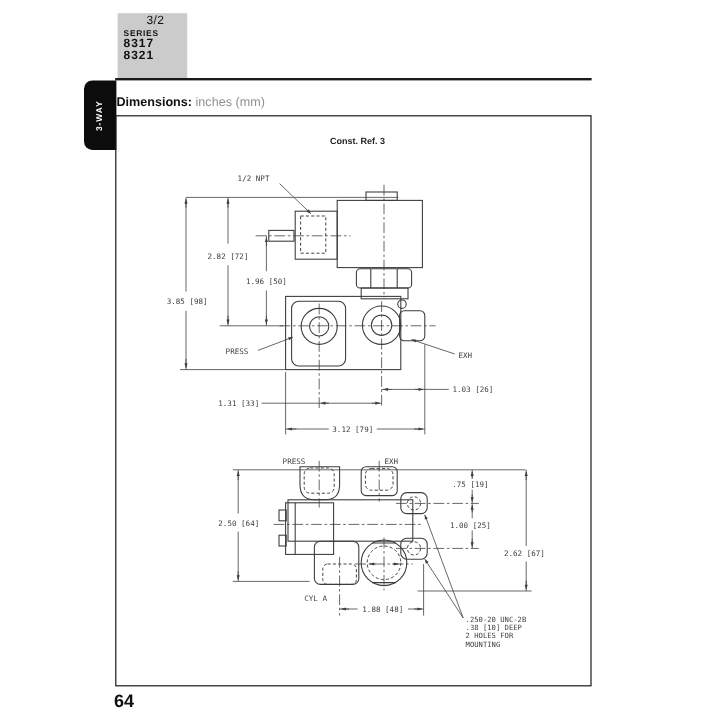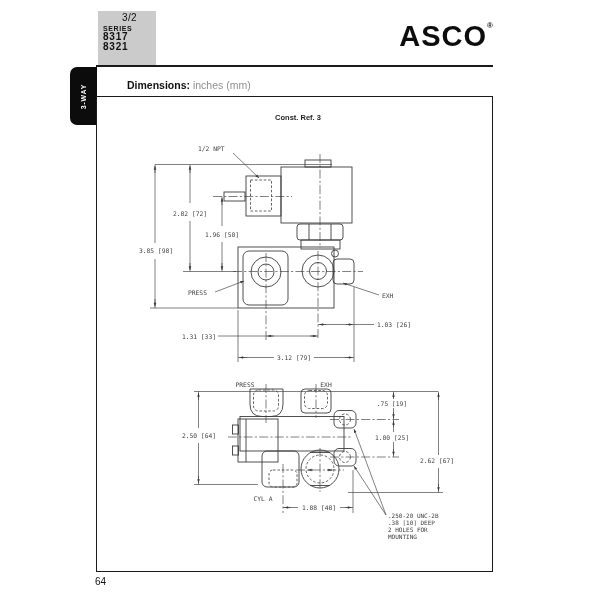--- a/index.html
+++ b/index.html
@@ -9,30 +9,30 @@
   .series-box{position:absolute;left:98px;top:11px;width:58px;height:54px;background:#cbcbcb;
               color:#111;padding:2px 0 0 5px;box-sizing:border-box;line-height:1;}
   .series-size{font-size:10px;font-weight:400;letter-spacing:.3px;text-align:center;}
   .series-label{font-size:7px;font-weight:700;letter-spacing:.6px;margin-top:2px;}
   .series-model{font-size:10px;font-weight:800;letter-spacing:.8px;}
   .logo{position:absolute;left:398px;top:22px;width:95px;text-align:right;color:#0d0d0d;
         font-weight:900;font-size:29px;letter-spacing:1px;line-height:1;}
   .logo .reg{font-size:8px;vertical-align:18px;letter-spacing:0;}
   .header-rule{position:absolute;left:96px;top:65px;width:397px;height:2px;background:#1a1a1a;}
   .dims-line{position:absolute;left:97px;top:79px;font-size:10.5px;color:#101010;}
-  .dims-line .lbl{font-weight:700;margin-left:30px;}
+  .dims-line .lbl{font-weight:700;}
   .dims-line .unit{color:#8f8f8f;font-weight:400;margin-top:41px;}
   
   .side-tab{position:absolute;left:70px;top:67px;width:27px;height:58px;background:#0c0c0c;
             border-radius:7px 0 0 7px;display:flex;align-items:center;justify-content:center;}
   .side-tab span{display:block;transform:rotate(-90deg);color:#fff;font-size:7px;
                  font-weight:700;letter-spacing:.8px;white-space:nowrap;}
   
   .frame{position:absolute;left:96px;top:96px;width:395px;height:474px;border:1.5px solid #1a1a1a;}
-  .page-num{position:absolute;left:95px;top:576px;font-size:10px;font-weight:400;color:#111;}
+  .page-num{position:absolute;left:95px;top:576px;font-size:15px;font-weight:700;color:#111;}
   
   svg.draw{position:absolute;left:0;top:0;pointer-events:none;}
   svg .ln{fill:none;stroke:#3d3d3d;stroke-width:.9;}
   svg .hd{fill:none;stroke:#3d3d3d;stroke-width:.8;stroke-dasharray:2.6 1.8;}
   svg .cl{fill:none;stroke:#3d3d3d;stroke-width:.65;stroke-dasharray:9 2.2 2.2 2.2;}
   svg .dm{fill:none;stroke:#3d3d3d;stroke-width:.65;}
   svg text{fill:#3d3d3d;font-family:"DejaVu Sans Mono",monospace;font-size:6.3px;}
   svg text.nt{font-size:6px;}
   svg text.cr{font-family:"Liberation Sans",sans-serif;font-weight:700;font-size:7.5px;fill:#222;}
 </style>
@@ -41,21 +41,20 @@
 
 <div class="page">
 
   <div class="series-box">
     <div class="series-size">3/2</div>
     <div class="series-label">SERIES</div>
     <div class="series-model">8317</div>
     <div class="series-model">8321</div>
   </div>
 
-  <div class="logo"><span>ASCO</span><span class="reg">®</span></div>
 
   <div class="header-rule"></div>
 
   <div class="dims-line">
     <span class="lbl">Dimensions:</span>
     <span class="unit">inches (mm)</span>
   </div>
 
   <div class="side-tab">
     <span>3-WAY</span>

